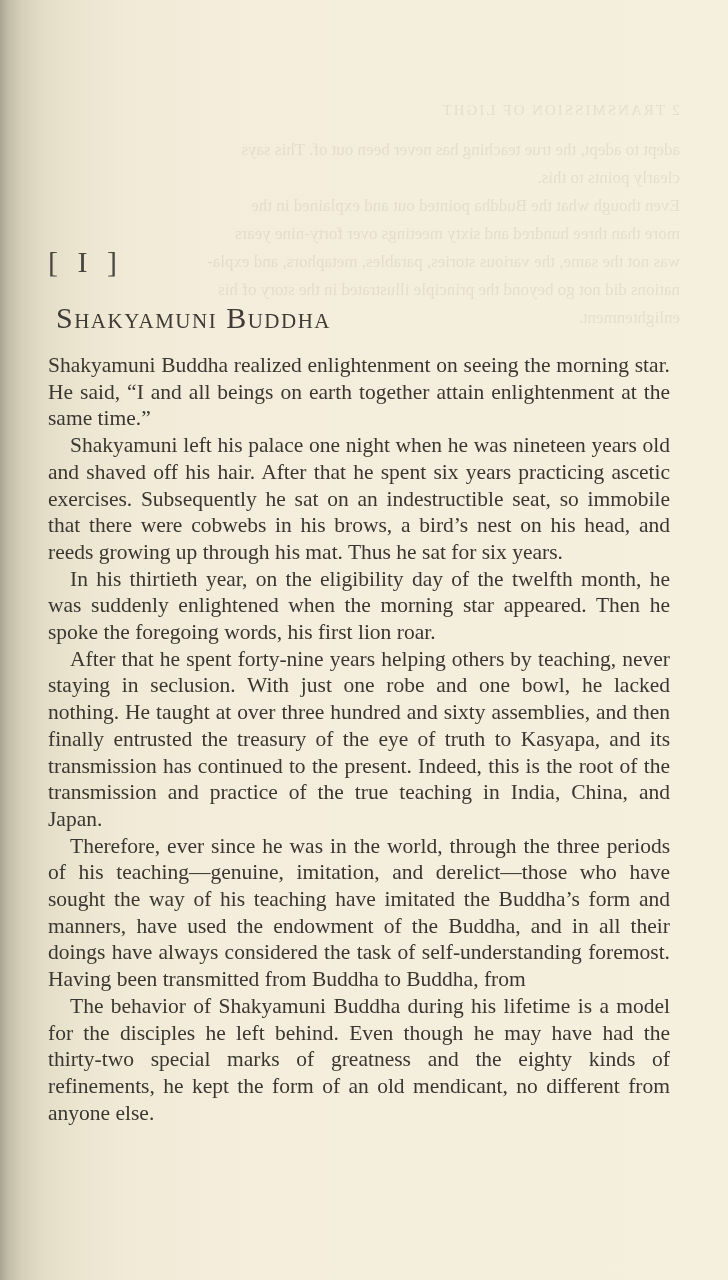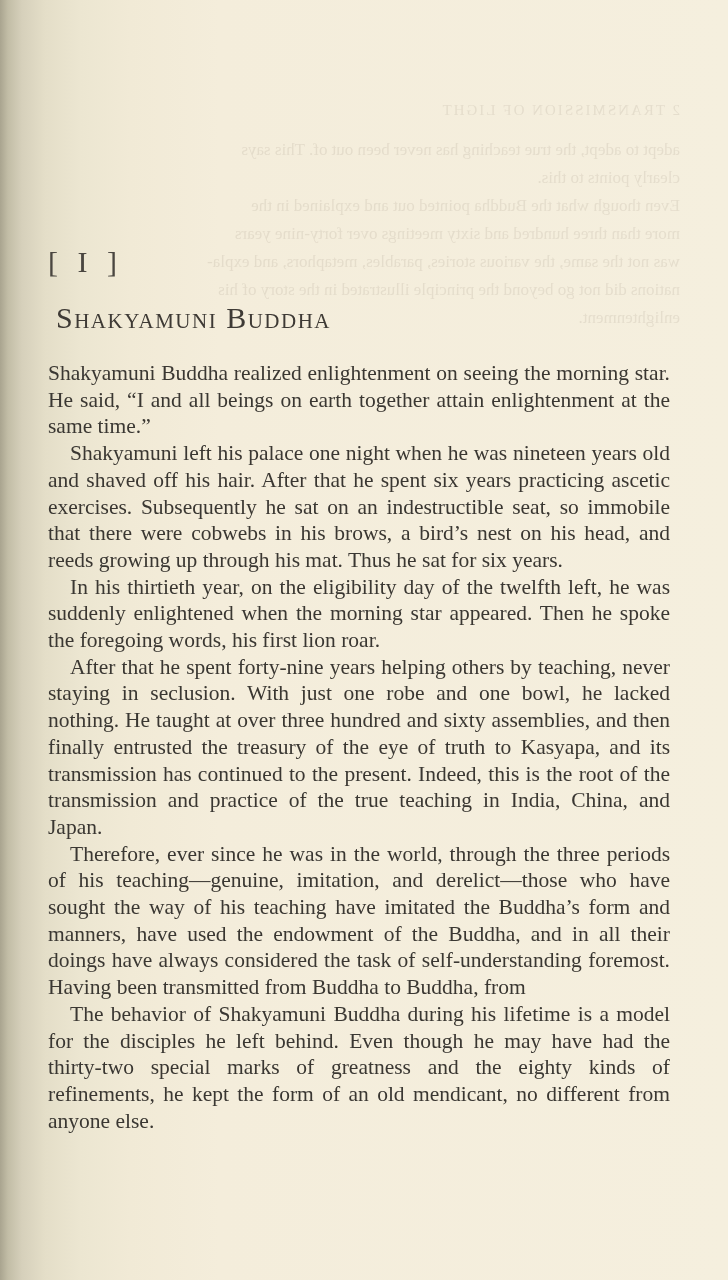--- a/index.html
+++ b/index.html
@@ -71,21 +71,21 @@
       letter-spacing: 1.5px;
       color: #3e3a35;
       font-variant: small-caps;
       font-weight: normal;
       white-space: nowrap;
       margin: 8px;
     }
     .body-text {
       position: absolute;
       left: 0;
-      top: 360px;
+      top: 352px;
       width: 622px;
       font-size: 21.5px;
       line-height: 26.7px;
       text-align: justify;
       color: #3a3732;
     }
     .body-text p {
       margin: 0;
       text-indent: 22px;
       text-align: justify;
@@ -110,19 +110,19 @@
     <div>enlightenment.</div>
   </div>
 
   <div class="content">
     <div class="chapter-number">[ I ]</div>
     <h1 class="chapter-title">Shakyamuni Buddha</h1>
 
     <div class="body-text">
       <p class="first">Shakyamuni Buddha realized enlightenment on seeing the morning star. He said, “I and all beings on earth together attain enlightenment at the same time.”</p>
       <p>Shakyamuni left his palace one night when he was nineteen years old and shaved off his hair. After that he spent six years practicing ascetic exercises. Subsequently he sat on an indestructible seat, so immobile that there were cobwebs in his brows, a bird’s nest on his head, and reeds growing up through his mat. Thus he sat for six years.</p>
-      <p>In his thirtieth year, on the eligibility day of the twelfth left, he was suddenly enlightened when the morning star appeared. Then he spoke the foregoing words, his first lion roar.</p>
+      <p>In his thirtieth year, on the eligibility day of the twelfth month, he was suddenly enlightened when the morning star appeared. Then he spoke the foregoing words, his first lion roar.</p>
       <p>After that he spent forty-nine years helping others by teaching, never staying in seclusion. With just one robe and one bowl, he lacked nothing. He taught at over three hundred and sixty assemblies, and then finally entrusted the treasury of the eye of truth to Kasyapa, and its transmission has continued to the present. Indeed, this is the root of the transmission and practice of the true teaching in India, China, and Japan.</p>
       <p>Therefore, ever since he was in the world, through the three periods of his teaching—genuine, imitation, and derelict—those who have sought the way of his teaching have imitated the Buddha’s form and manners, have used the endowment of the Buddha, and in all their doings have always considered the task of self-understanding foremost. Having been transmitted from Buddha to Buddha, from</p>
       <p>The behavior of Shakyamuni Buddha during his lifetime is a model for the disciples he left behind. Even though he may have had the thirty-two special marks of greatness and the eighty kinds of refinements, he kept the form of an old mendicant, no different from anyone else.</p>
     </div>
   </div>
 </div>
 
 </body></html>

